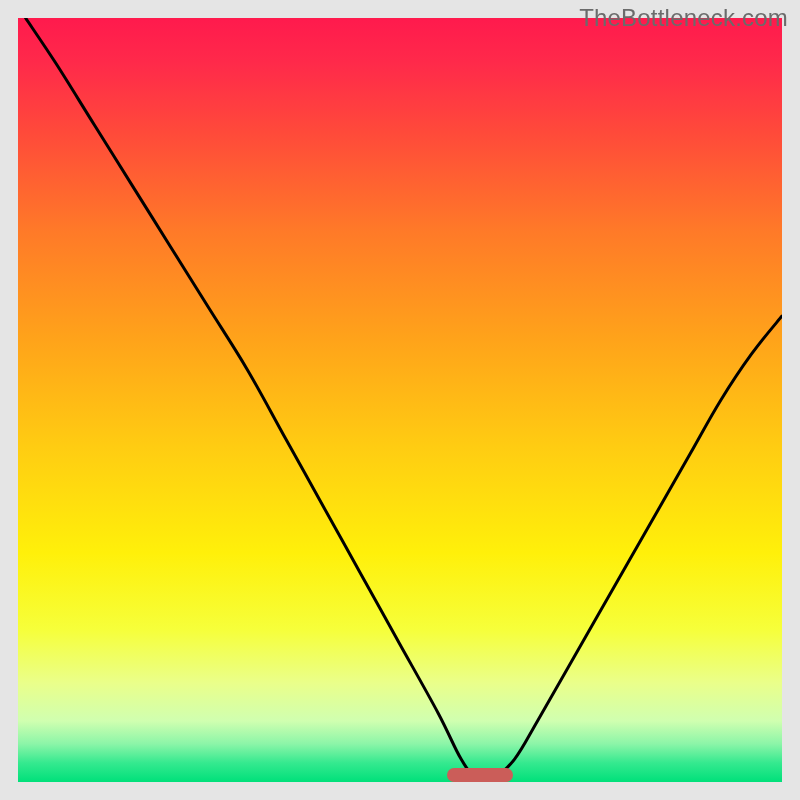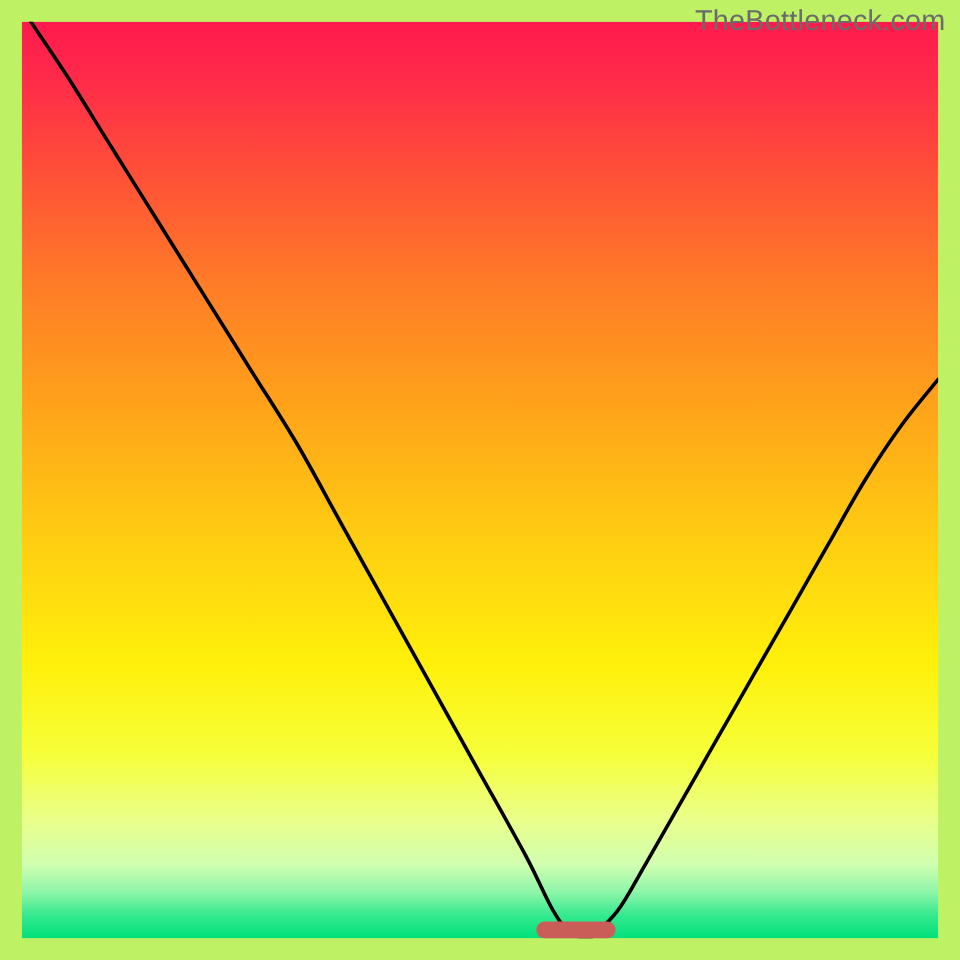--- a/index.html
+++ b/index.html
@@ -8,21 +8,21 @@
     width: 800px;
     height: 800px;
     background: #000;
     overflow: hidden;
     font-family: Arial, Helvetica, sans-serif;
   }
   .frame {
     position: relative;
     width: 800px;
     height: 800px;
-    background: #bef264;
+    background: #e5e5e5;
   }
   .watermark {
     position: absolute;
     top: 4px;
     right: 12px;
     color: #6b6b6b;
     font-size: 24px;
     font-weight: 400;
     letter-spacing: 0.2px;
     z-index: 5;

